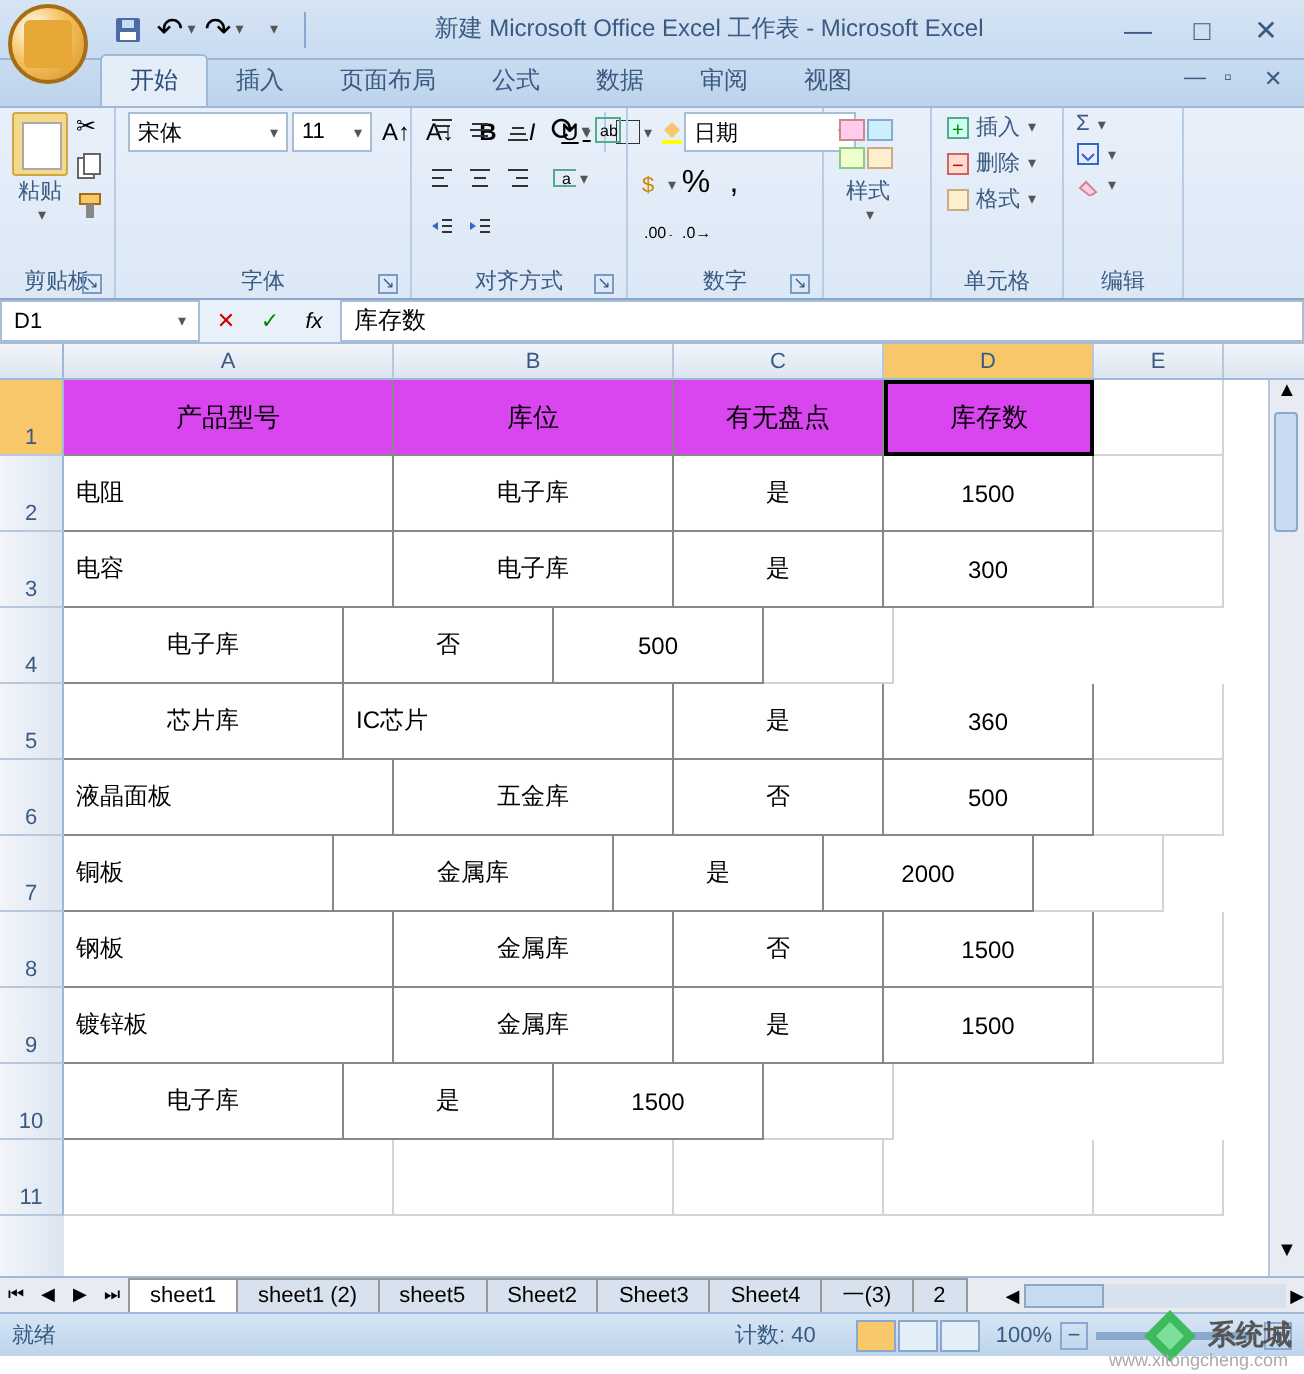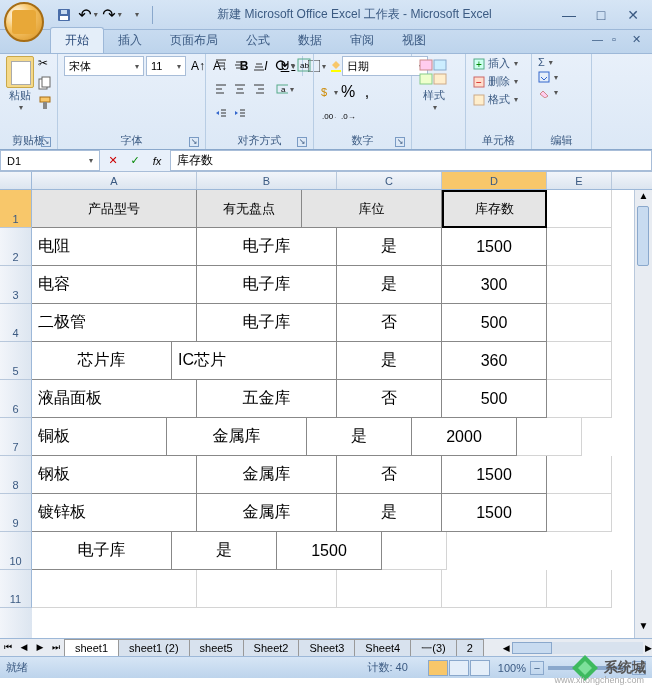--- a/index.html
+++ b/index.html
@@ -78,22 +78,22 @@
 .col-h { border-right: 1px solid #b8c8dc; text-align: center; font-size: 11px; color: #3b5a82; line-height: 18px; cursor: pointer; }
 .col-h.sel { background: #f8c76a; }
 
 
 .grid-area { display: flex; height: 448px; }
 .row-headers { width: 32px; background: linear-gradient(90deg, #f2f5fa, #dce5f0); }
 .row-h { height: 38px; border-bottom: 1px solid #b8c8dc; border-right: 1px solid #9db8d8; text-align: center; font-size: 11px; color: #3b5a82; display: flex; align-items: flex-end; justify-content: center; padding-bottom: 2px; cursor: pointer; }
 .row-h.sel { background: #f8c76a; }
 .cells { flex: 1; position: relative; }
 .data-row { display: flex; height: 38px; }
-.cell { border-right: 1px solid #888; border-bottom: 1px solid #888; font-size: 16px; display: flex; align-items: center; padding: 0 6px; }
-.hdr-cell { background: #e5e5e5; justify-content: center; font-size: 13px; }
+.cell { border-right: 1px solid #888; border-bottom: 1px solid #888; font-size: 12px; display: flex; align-items: center; padding: 0 6px; }
+.hdr-cell { background: #d946ef; justify-content: center; font-size: 13px; }
 .cell.c { justify-content: center; }
 .cell.sel { border: 2px solid #000; }
 .empty-cell { border-right: 1px solid #d4d4d4; border-bottom: 1px solid #d4d4d4; }
 
 .vscroll { width: 18px; background: #e8ecf2; border-left: 1px solid #b8c8dc; }
 .vscroll-arrow { height: 16px; text-align: center; font-size: 10px; cursor: pointer; }
 
 
 .sheet-bar { height: 18px; display: flex; background: #e8ecf2; border-top: 1px solid #9db8d8; font-size: 11px; align-items: center; }
 .sheet-nav { display: flex; }
@@ -465,41 +465,40 @@
       <div class="row-h">6</div>
       <div class="row-h">7</div>
       <div class="row-h">8</div>
       <div class="row-h">9</div>
       <div class="row-h">10</div>
       <div class="row-h">11</div>
     </div>
   <div class="cells" id="cells">
       <div class="data-row">
         <div class="cell hdr-cell" style="width: 165px;">产品型号</div>
+        <div class="cell hdr-cell" style="width: 140px;">库位</div>
         <div class="cell hdr-cell" style="width: 105px;">有无盘点</div>
-        <div class="cell hdr-cell" style="width: 140px;">库位</div>
         <div class="cell hdr-cell sel" style="width: 105px;">库存数</div>
         <div class="cell empty-cell" style="width: 65px;"></div>
       </div>
       <div class="data-row">
         <div class="cell" style="width: 165px;">电阻</div>
         <div class="cell c" style="width: 140px;">电子库</div>
         <div class="cell c" style="width: 105px;">是</div>
         <div class="cell c" style="width: 105px;">1500</div>
         <div class="cell empty-cell" style="width: 65px;"></div>
       </div>
       <div class="data-row">
         <div class="cell" style="width: 165px;">电容</div>
         <div class="cell c" style="width: 140px;">电子库</div>
         <div class="cell c" style="width: 105px;">是</div>
         <div class="cell c" style="width: 105px;">300</div>
         <div class="cell empty-cell" style="width: 65px;"></div>
       </div>
       <div class="data-row">
-        <div class="cell" style="width: 165px;">二极管</div>
         <div class="cell c" style="width: 140px;">电子库</div>
         <div class="cell c" style="width: 105px;">否</div>
         <div class="cell c" style="width: 105px;">500</div>
         <div class="cell empty-cell" style="width: 65px;"></div>
       </div>
       <div class="data-row">
         <div class="cell c" style="width: 140px;">芯片库</div>
         <div class="cell" style="width: 165px;">IC芯片</div>
         <div class="cell c" style="width: 105px;">是</div>
         <div class="cell c" style="width: 105px;">360</div>

